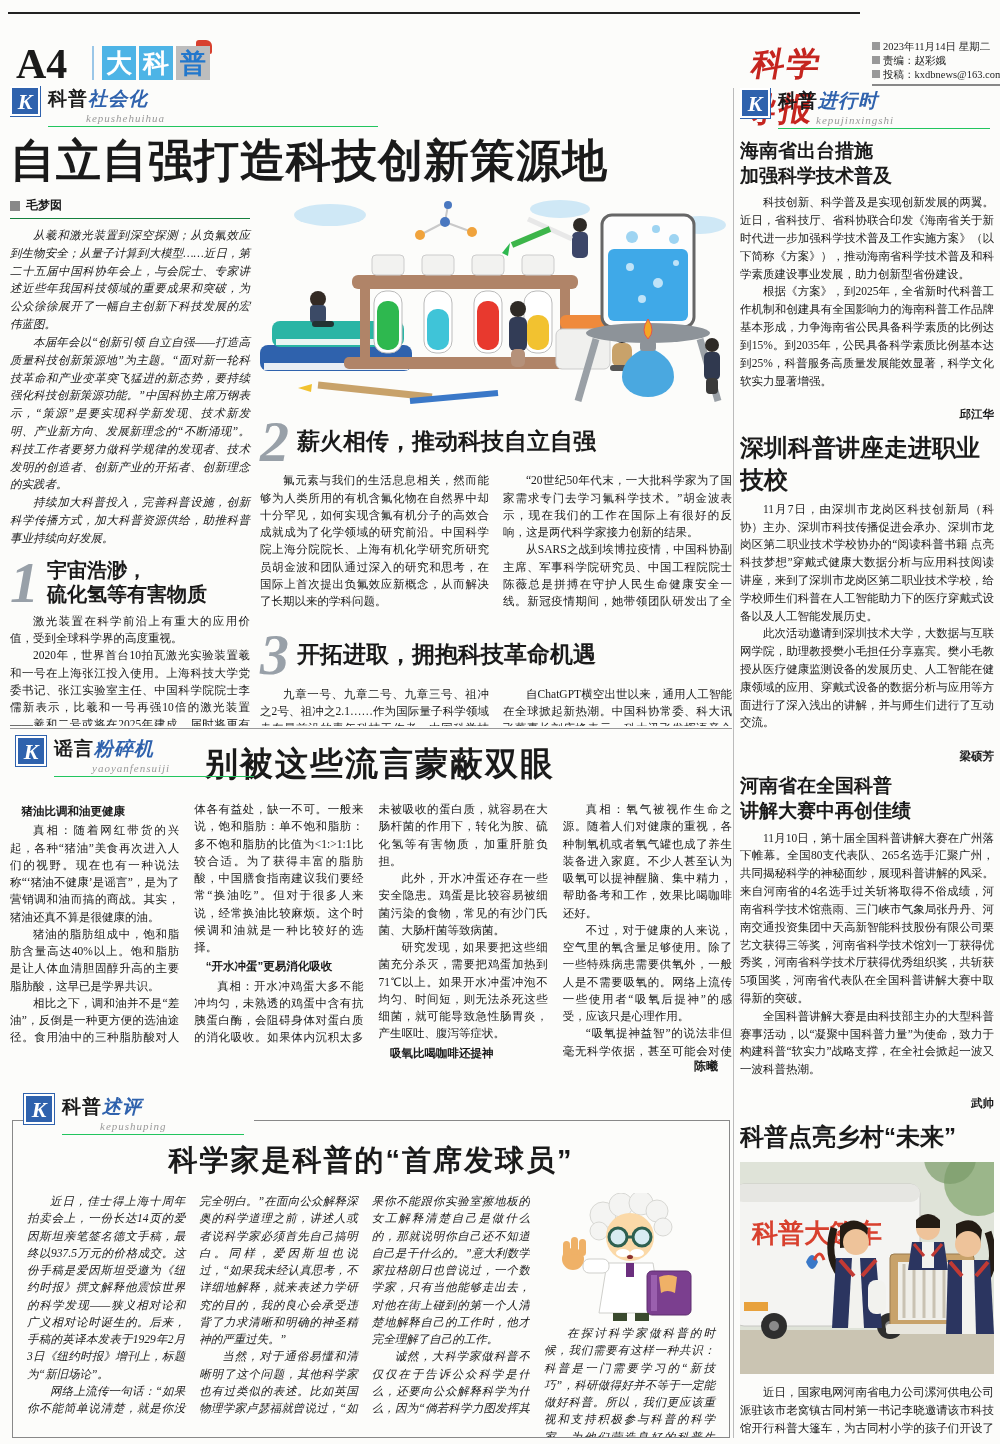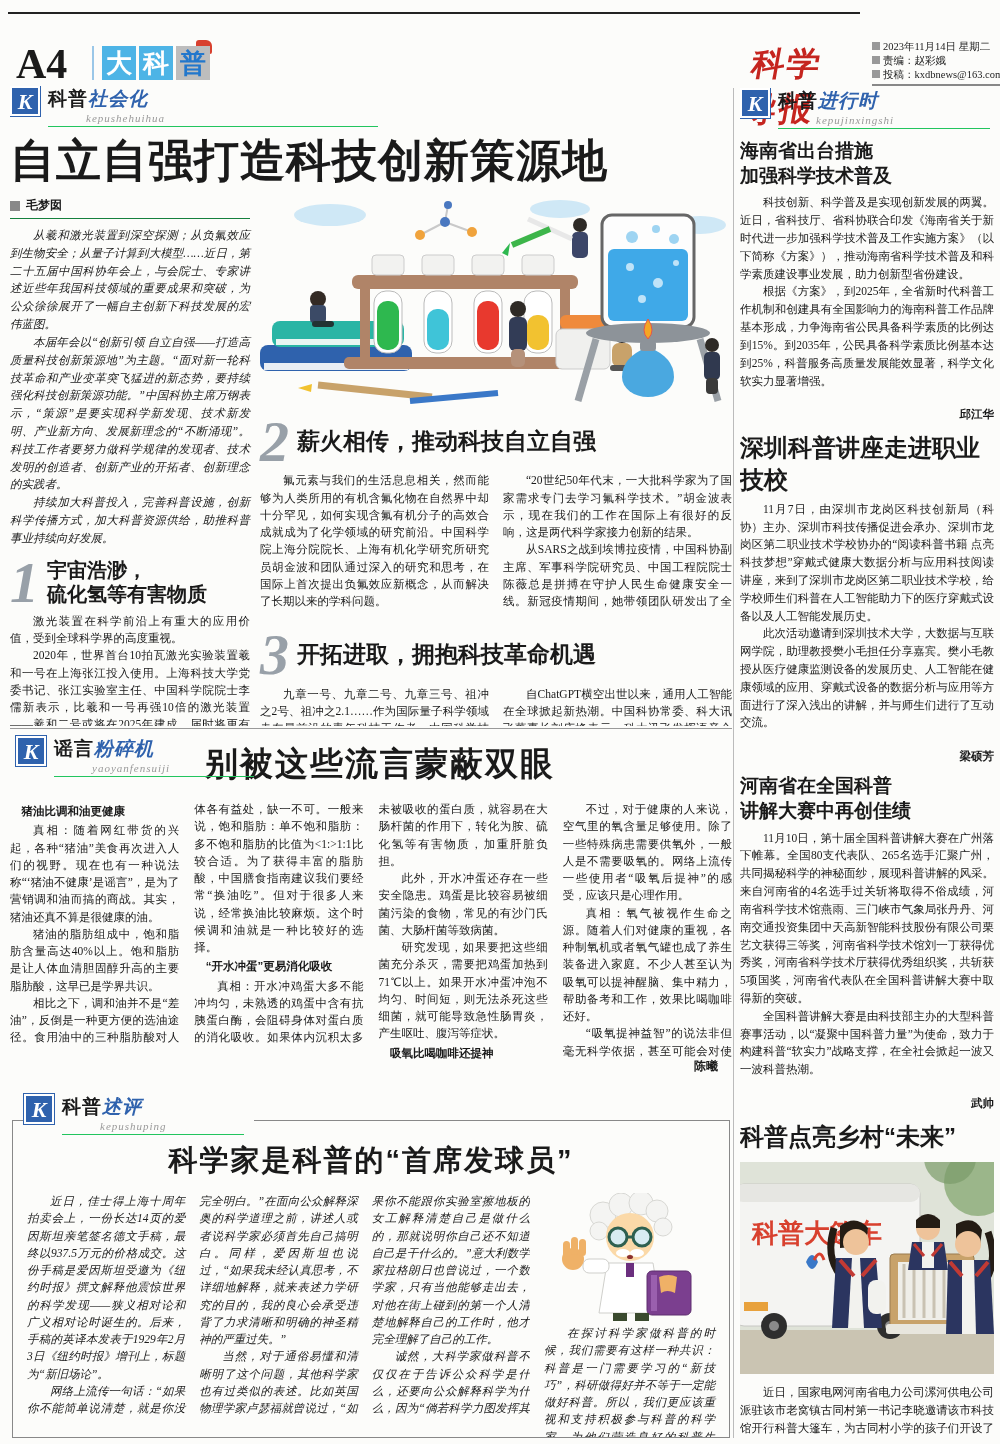--- a/index.html
+++ b/index.html
@@ -287,22 +287,22 @@
     <div class="rumorbody">
       <p class="rumor-head">猪油比调和油更健康</p>
       <p class="p kai">真相：随着网红带货的兴起，各种“猪油”美食再次进入人们的视野。现在也有一种说法称“‘猪油不健康’是谣言”，是为了营销调和油而搞的商战。其实，猪油还真不算是很健康的油。</p>
       <p class="p kai">猪油的脂肪组成中，饱和脂肪含量高达40%以上。饱和脂肪是让人体血清胆固醇升高的主要脂肪酸，这早已是学界共识。</p>
       <p class="p kai">相比之下，调和油并不是“差油”，反倒是一种更方便的选油途径。食用油中的三种脂肪酸对人体各有益处，缺一不可。一般来说，饱和脂肪：单不饱和脂肪：多不饱和脂肪的比值为&lt;1:&gt;1:1比较合适。为了获得丰富的脂肪酸，中国膳食指南建议我们要经常“换油吃”。但对于很多人来说，经常换油比较麻烦。这个时候调和油就是一种比较好的选择。</p>
       <p class="rumor-head">“开水冲蛋”更易消化吸收</p>
       <p class="p">真相：开水冲鸡蛋大多不能冲均匀，未熟透的鸡蛋中含有抗胰蛋白酶，会阻碍身体对蛋白质的消化吸收。如果体内沉积太多未被吸收的蛋白质，就容易在大肠杆菌的作用下，转化为胺、硫化氢等有害物质，加重肝脏负担。</p>
       <p class="p">此外，开水冲蛋还存在一些安全隐患。鸡蛋是比较容易被细菌污染的食物，常见的有沙门氏菌、大肠杆菌等致病菌。</p>
       <p class="p">研究发现，如果要把这些细菌充分杀灭，需要把鸡蛋加热到71℃以上。如果开水冲蛋冲泡不均匀、时间短，则无法杀死这些细菌，就可能导致急性肠胃炎，产生呕吐、腹泻等症状。</p>
       <p class="rumor-head">吸氧比喝咖啡还提神</p>
+      <p class="p kai">真相：氧气被视作生命之源。随着人们对健康的重视，各种制氧机或者氧气罐也成了养生装备进入家庭。不少人甚至认为吸氧可以提神醒脑、集中精力，帮助备考和工作，效果比喝咖啡还好。</p>
       <p class="p">不过，对于健康的人来说，空气里的氧含量足够使用。除了一些特殊病患需要供氧外，一般人是不需要吸氧的。网络上流传一些使用者“吸氧后提神”的感受，应该只是心理作用。</p>
-      <p class="p kai">真相：氧气被视作生命之源。随着人们对健康的重视，各种制氧机或者氧气罐也成了养生装备进入家庭。不少人甚至认为吸氧可以提神醒脑、集中精力，帮助备考和工作，效果比喝咖啡还好。</p>
       <p class="p">“吸氧提神益智”的说法非但毫无科学依据，甚至可能会对使用者的身体造成一定负面伤害。长期高流量吸氧可能导致氧中毒，造成使用者出现恶心、胸痛、呕吐，以及较为严重的胃肠道反应等不良症状。极端情况下，甚至会对脑细胞造成一定损伤，吸氧反而会导致身体机能下降。</p>
 
     </div>
     <div class="rumor-byline">陈曦</div>
   </div>
 
   <div class="band3">
     <div class="sechead">
       <div class="klogo">K</div>
       <div class="labels">

